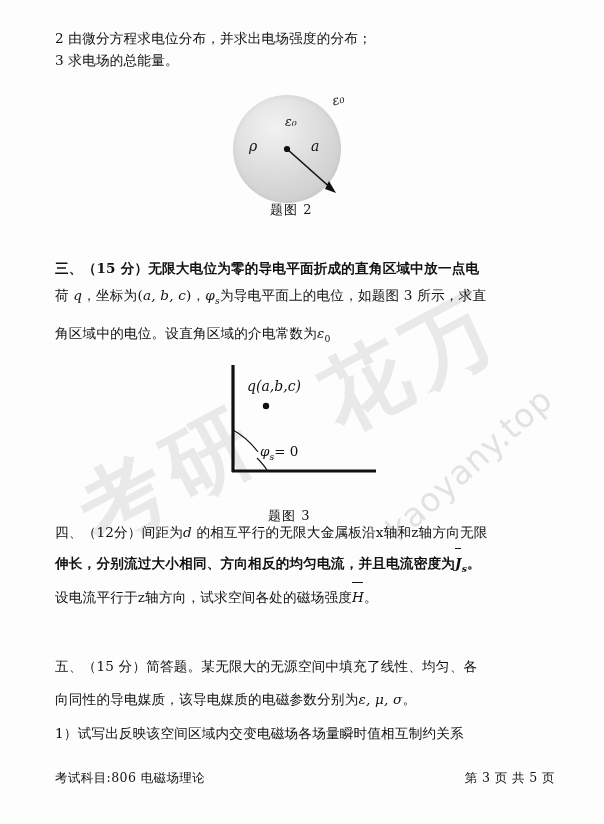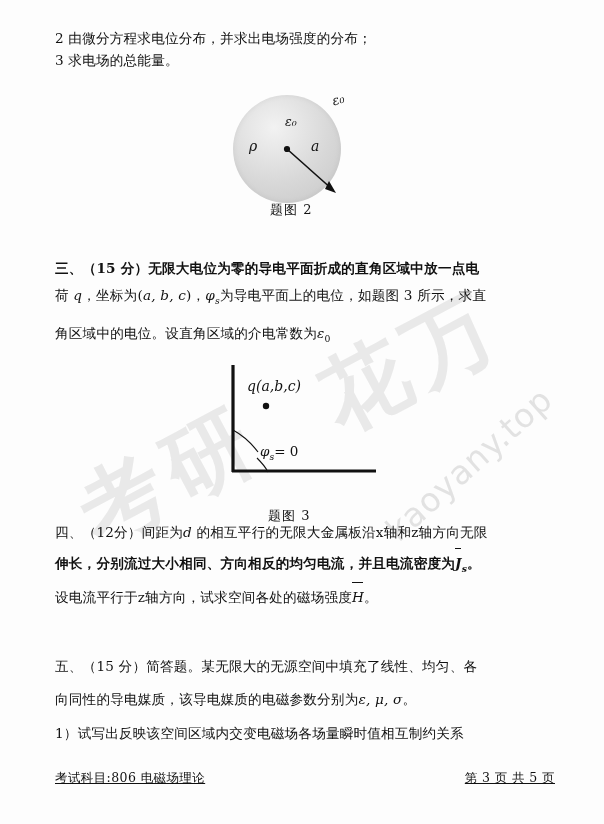--- a/index.html
+++ b/index.html
@@ -146,21 +146,21 @@
     position: absolute;
     left: 55px;
     top: 770px;
     width: 500px;
     font-size: 12.5px;
     color: #111;
     display: flex;
     justify-content: space-between;
     align-items: baseline;
   }
-  .footer span { white-space: nowrap; letter-spacing: 0.4px; text-decoration: underline; }
+  .footer span { white-space: nowrap; letter-spacing: 0.4px; }
 </style>
 </head>
 <body>
 
 <div id="page">
 
   <div class="wm-layer">
     <div class="wm-cjk a">考研</div>
     <div class="wm-cjk b">花万</div>
     <div class="wm-url">kaoyany.top</div>

